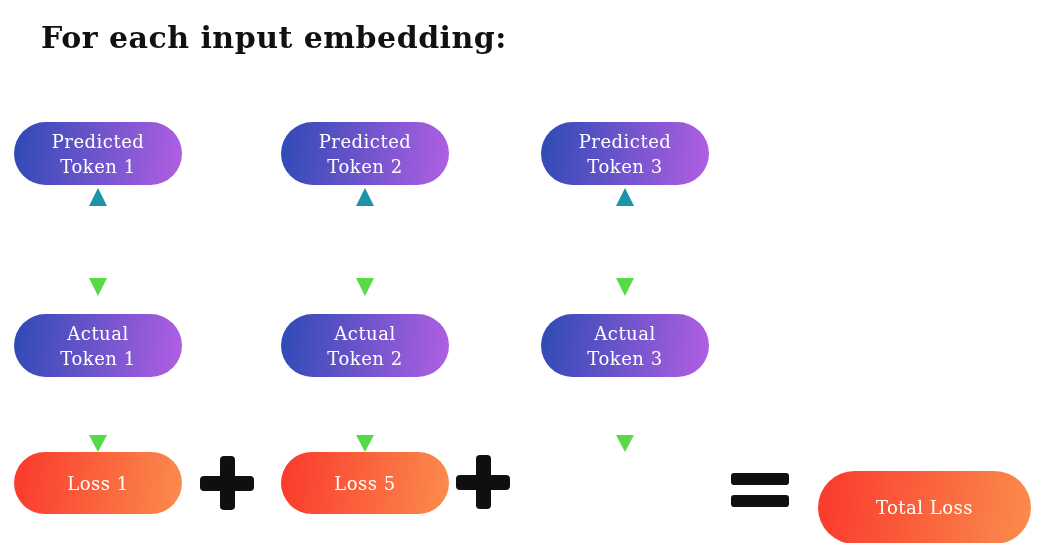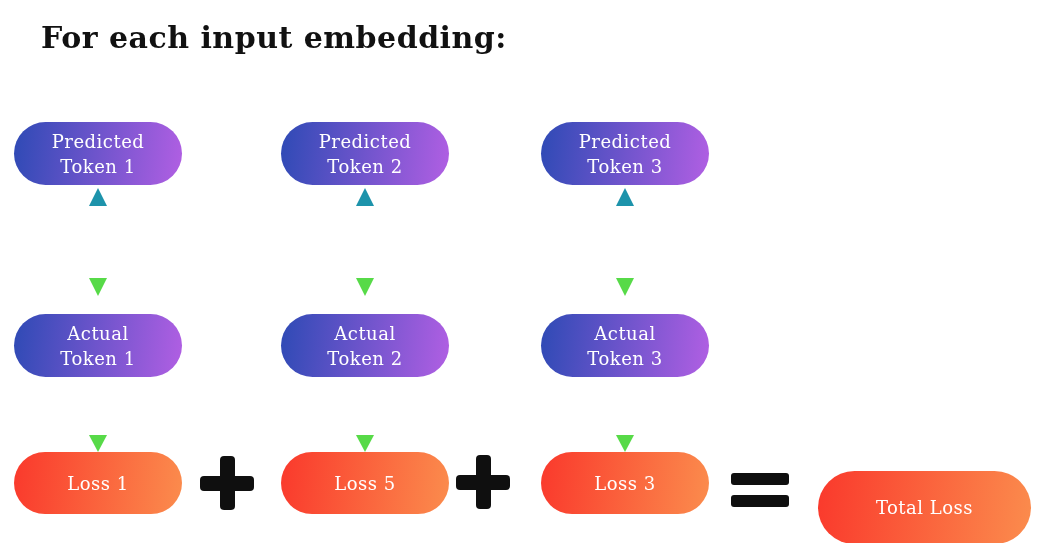--- a/index.html
+++ b/index.html
@@ -137,21 +137,20 @@
   <svg class="arrow a-single ax3" width="26" height="92" viewBox="0 0 26 92">
     <defs>
         <linearGradient id="gs3" x1="0" y1="0" x2="0" y2="1">
       <stop offset="0" style="stop-color:var(--arrow-start,#1d93ab)"></stop>
           <stop offset="1" style="stop-color:var(--arrow-end,#57da48)"></stop>
     </linearGradient>
       </defs>
     <line x1="13" y1="0" x2="13" y2="78" stroke="url(#gs3)"></line>
     <polygon class="head-bot" points="13,91 4,74 22,74"></polygon>
   </svg>
-  <div class="pill loss r-loss c3">Loss 3</div>
 
   <div class="op-eq">
       <span class="eq-top"></span>
       <span class="eq-bot"></span>
     </div>
 
   <div class="pill loss total">Total Loss</div>
 
 </div>
 

